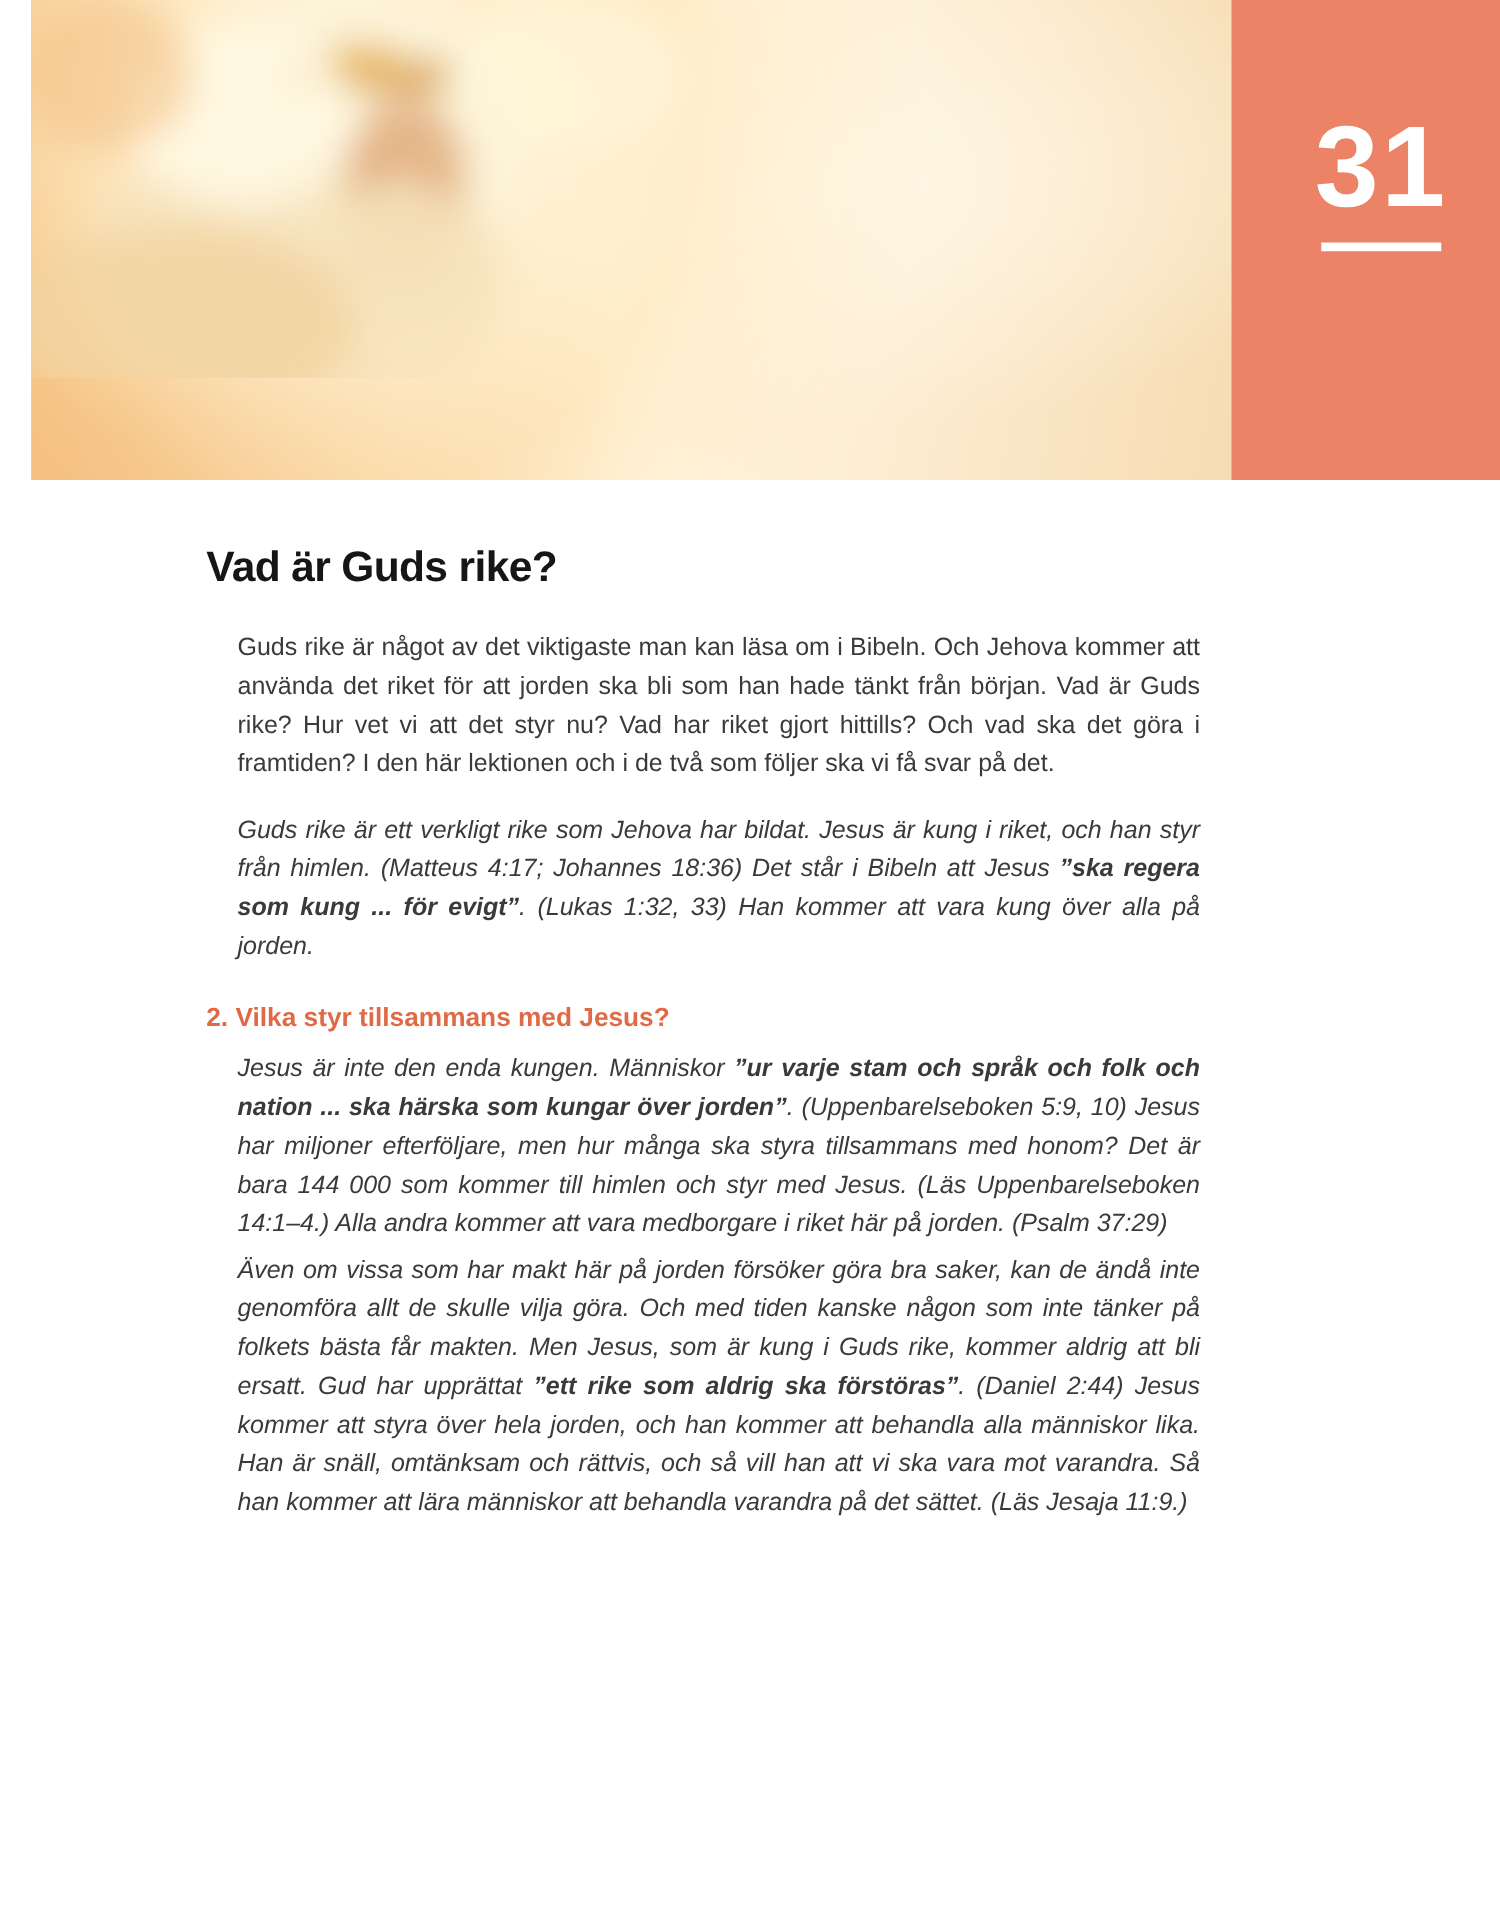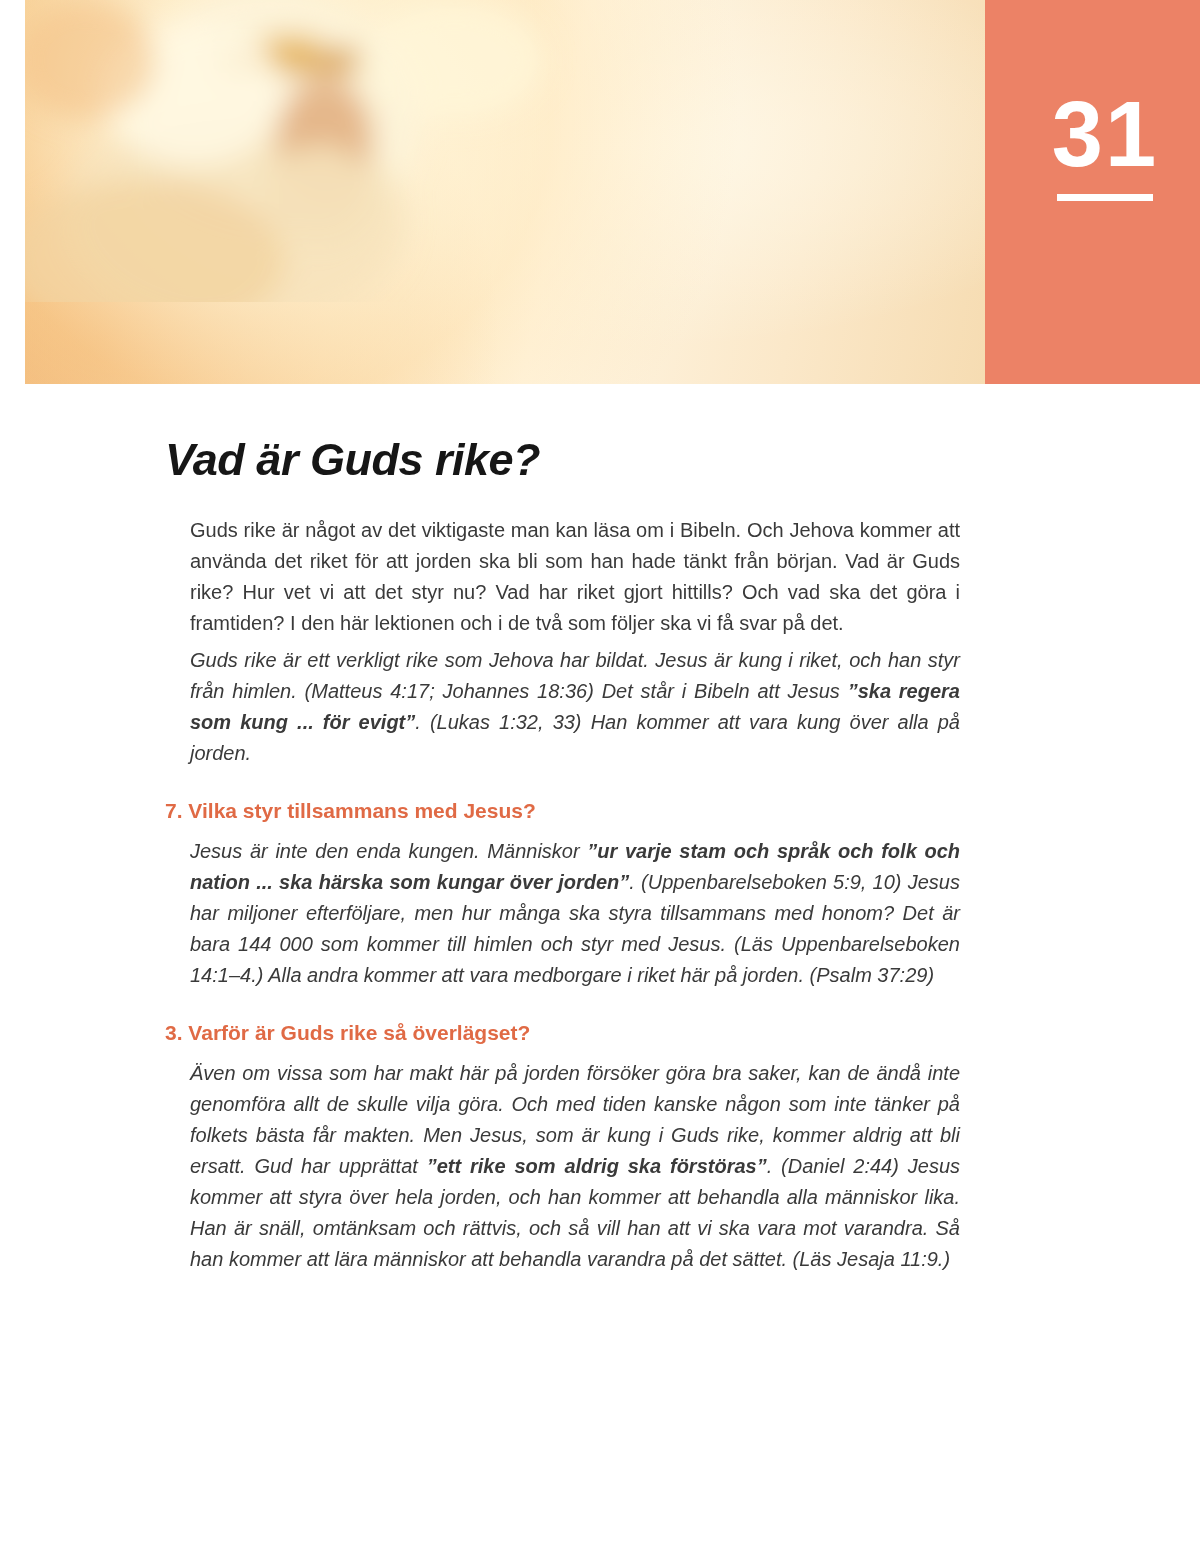--- a/index.html
+++ b/index.html
@@ -59,29 +59,28 @@
     background:#ffffff;
   }
 
   
   .content{
     margin-left:165px;
     width:795px;
   }
   h1.page-title{
     margin:52px 0 30px 0;
-    font-size:45px;
+    font-size:34px;
     line-height:1.08;
     font-weight:700;
     color:var(--title-color);
     letter-spacing:-0.5px;
-    font-style:italic;
   }
   p.intro{
-    margin:0 0 6px 25px;
+    margin:0 0 22px 25px;
     font-size:20px;
     line-height:31px;
     text-align:justify;
   }
   h2.section-heading{
     margin:30px 0 13px 0;
     font-size:21px;
     font-weight:700;
     color:var(--accent);
   }
@@ -129,21 +128,20 @@
 <main class="content">
   <h1 class="page-title">Vad är Guds rike?</h1>
 
   <p class="intro">Guds rike är något av det viktigaste man kan läsa om i Bibeln. Och Jehova kommer att använda det riket för att jorden ska bli som han hade tänkt från början. Vad är Guds rike? Hur vet vi att det styr nu? Vad har riket gjort hittills? Och vad ska det göra i framtiden? I den här lektionen och i de två som följer ska vi få svar på det.</p>
 
   <section>
     <p class="section-body"><span>Guds rike är ett verkligt rike som Jehova har bildat. Jesus är kung i riket, och han styr från himlen. (Matteus 4:17; Johannes 18:36) Det står i Bibeln att Jesus </span><span class="b">”ska regera som kung ... för evigt”</span><span>. (Lukas 1:32, 33) Han kommer att vara kung över alla på jorden.</span></p>
   </section>
 
   <section>
-    <h2 class="section-heading">7. Vilka styr tillsammans med Jesus?</h2>
+    <h2 class="section-heading">2. Vilka styr tillsammans med Jesus?</h2>
     <p class="section-body"><span>Jesus är inte den enda kungen. Människor </span><span class="b">”ur varje stam och språk och folk och nation ... ska härska som kungar över jorden”</span><span>. (Uppenbarelseboken 5:9, 10) Jesus har miljoner efterföljare, men hur många ska styra tillsammans med honom? Det är bara 144 000 som kommer till himlen och styr med Jesus. (Läs Uppenbarelseboken 14:1–4.) Alla andra kommer att vara medborgare i riket här på jorden. (Psalm 37:29)</span></p>
   </section>
 
   <section>
-    <h2 class="section-heading">3. Varför är Guds rike så överlägset?</h2>
     <p class="section-body"><span>Även om vissa som har makt här på jorden försöker göra bra saker, kan de ändå inte genomföra allt de skulle vilja göra. Och med tiden kanske någon som inte tänker på folkets bästa får makten. Men Jesus, som är kung i Guds rike, kommer aldrig att bli ersatt. Gud har upprättat </span><span class="b">”ett rike som aldrig ska förstöras”</span><span>. (Daniel 2:44) Jesus kommer att styra över hela jorden, och han kommer att behandla alla människor lika. Han är snäll, omtänksam och rättvis, och så vill han att vi ska vara mot varandra. Så han kommer att lära människor att behandla varandra på det sättet. (Läs Jesaja 11:9.)</span></p>
   </section>
 </main>
 
 </body></html>

